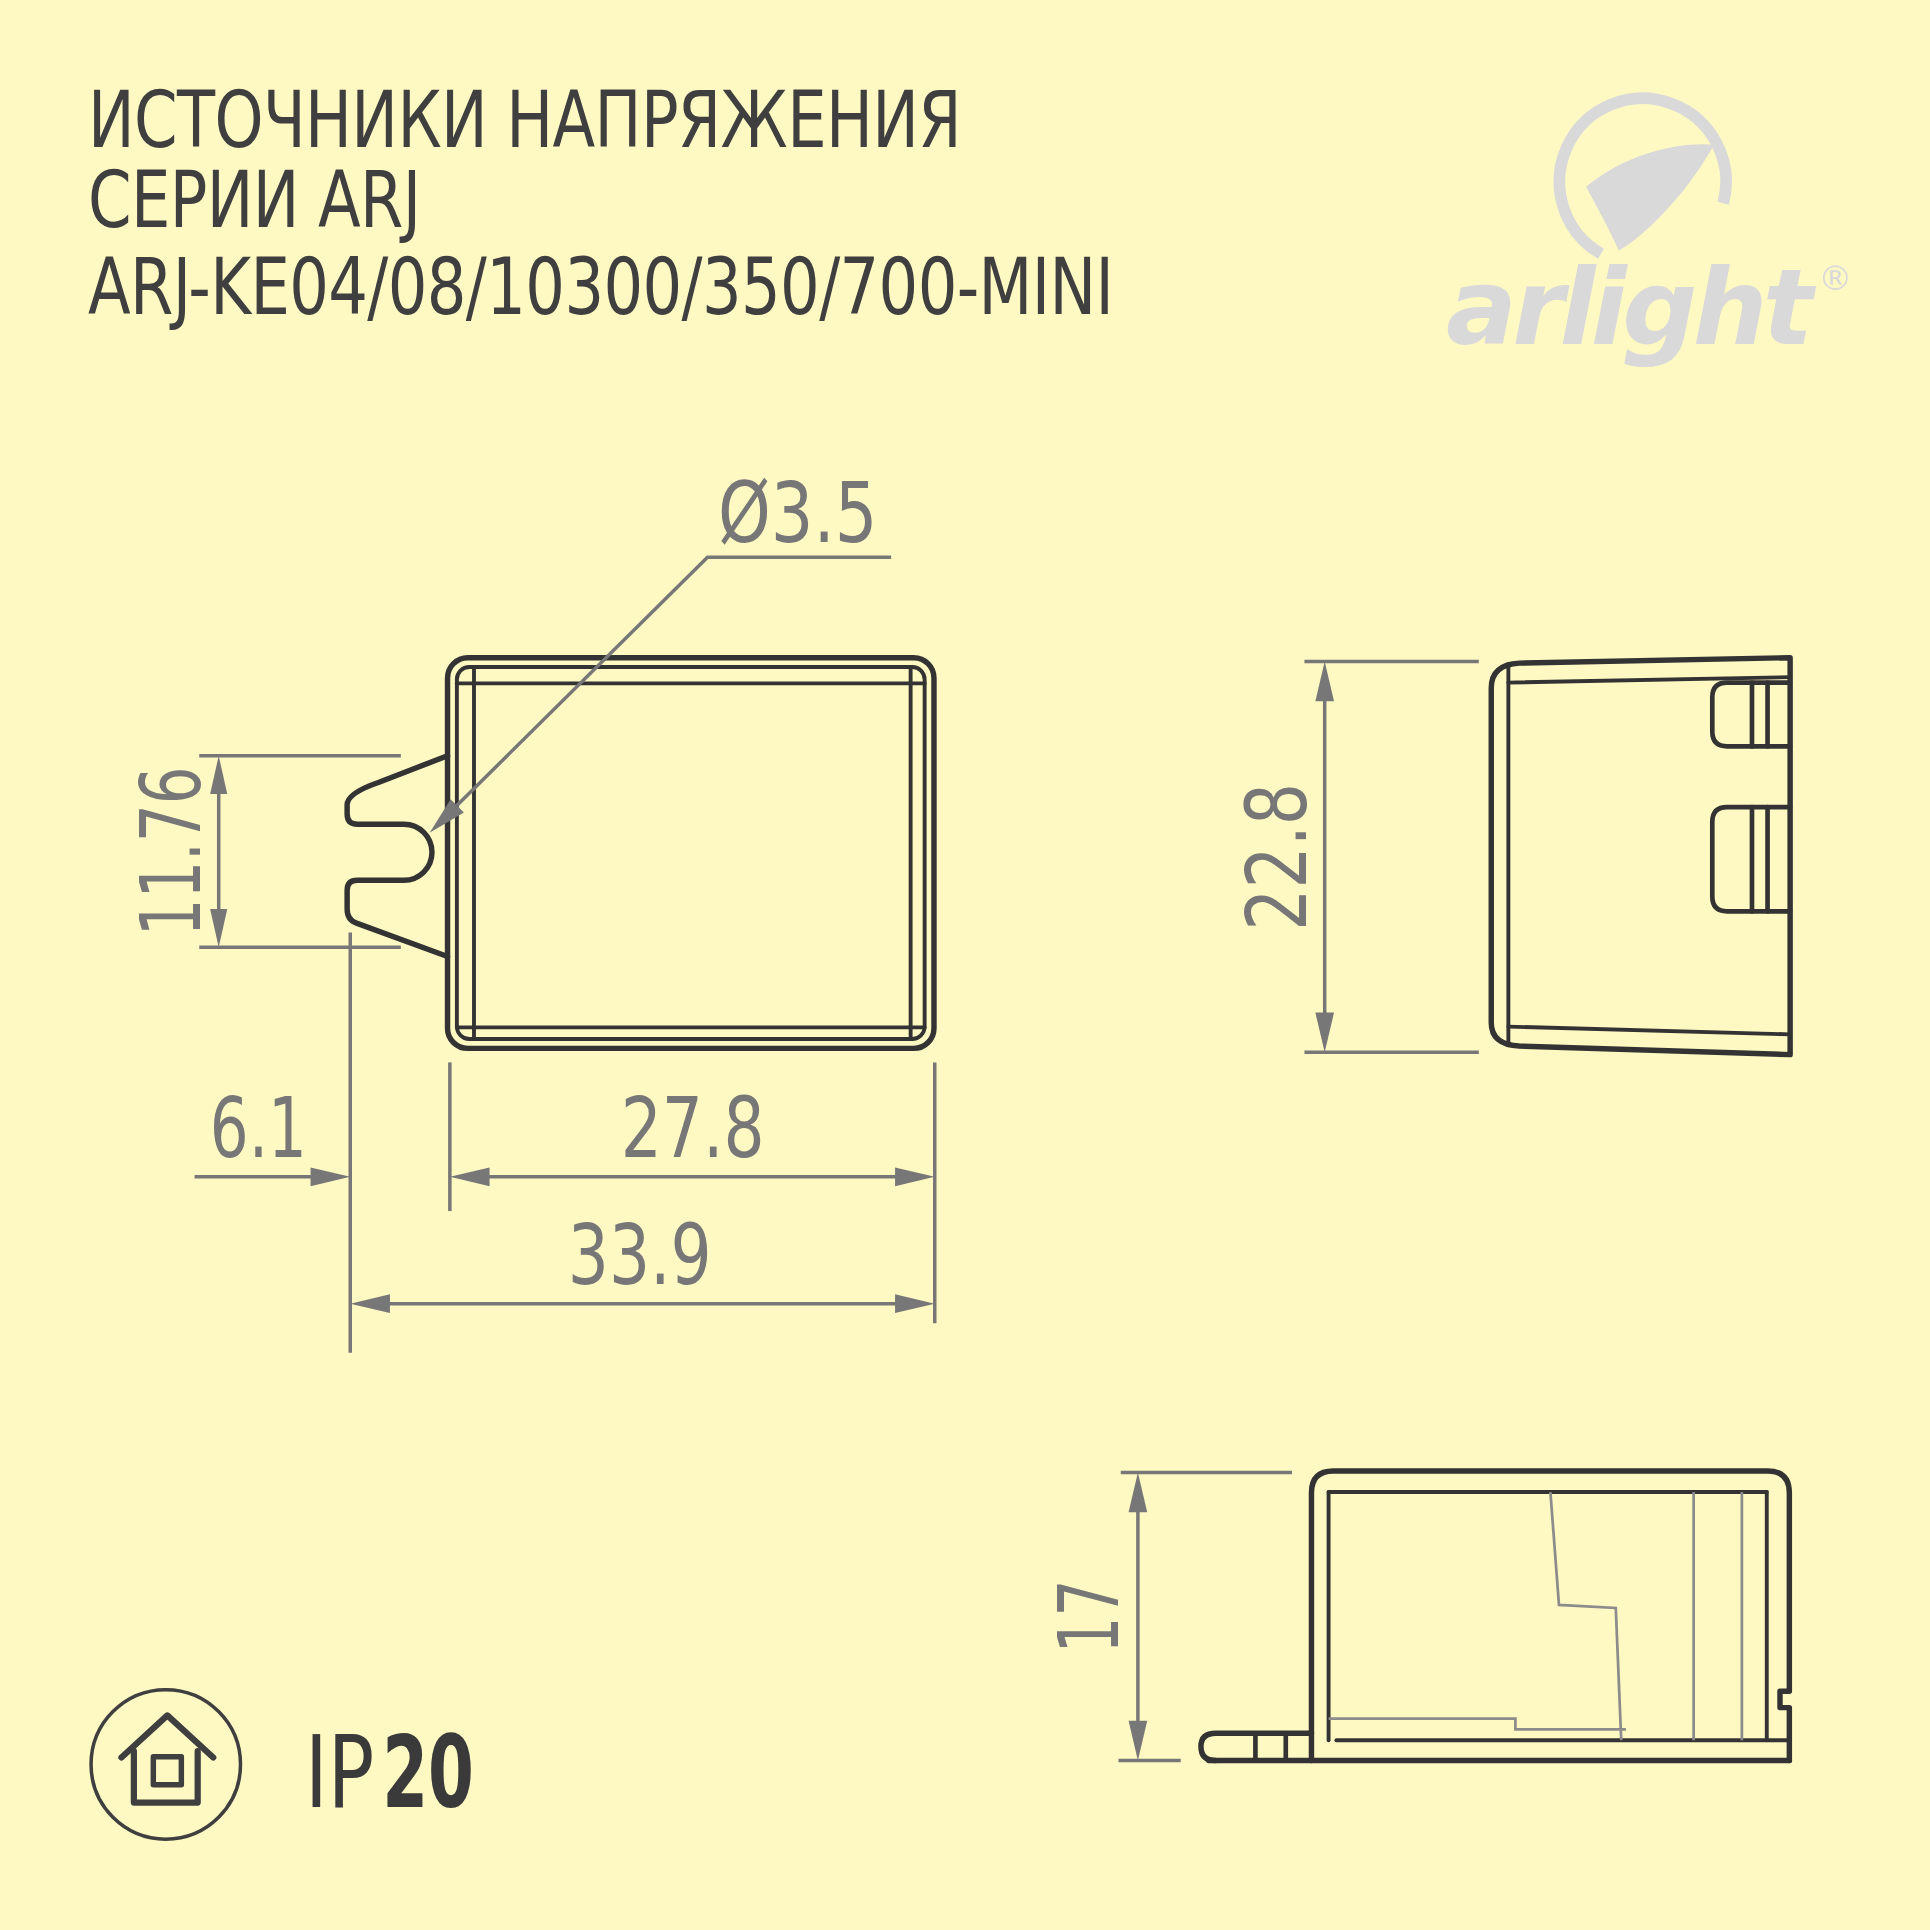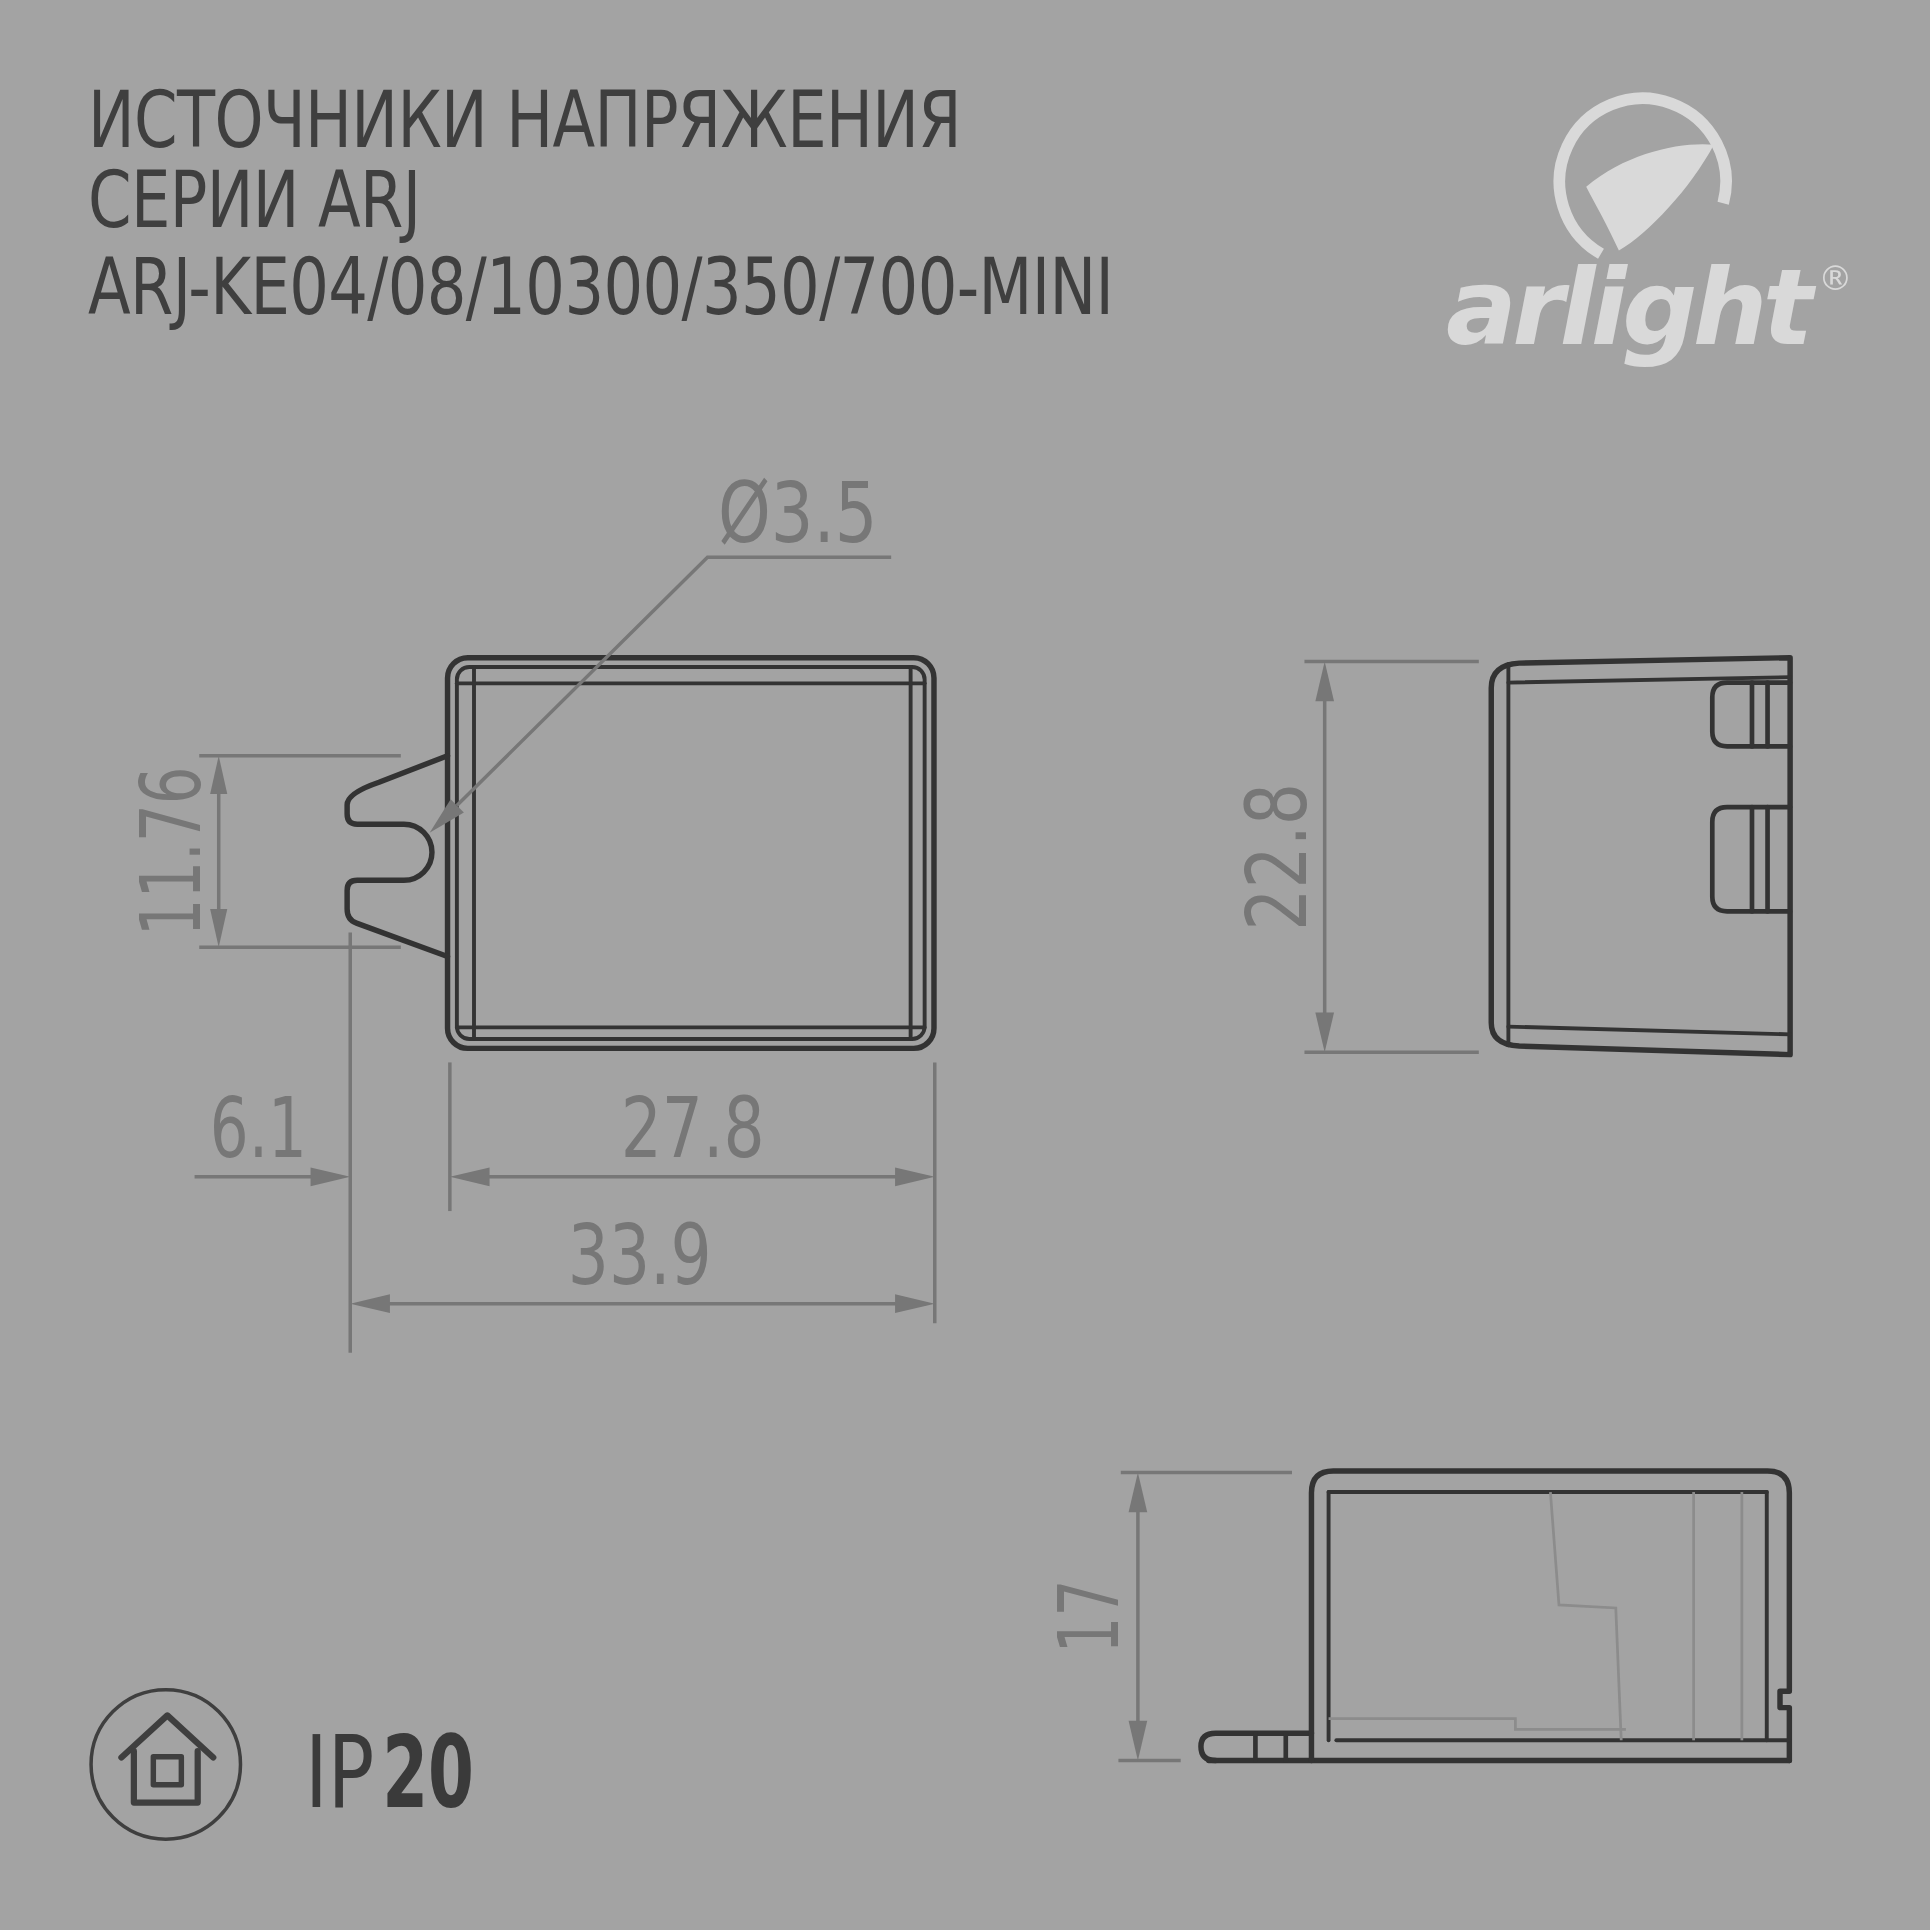--- a/index.html
+++ b/index.html
@@ -1,16 +1,16 @@
 <!DOCTYPE html>
 <html style="font-size:12.5px"><head>
 <meta charset="utf-8">
 <style>
   html,body{margin:0;padding:0;background:#ffffff;}
-  #canvas{position:relative;width:1931px;height:1931px;background:#a3a3a3;overflow:hidden;
+  #canvas{position:relative;width:1931px;height:1931px;background:#fef9c3;overflow:hidden;
           font-family:"DejaVu Sans","Liberation Sans",sans-serif;}
   .title-line{position:absolute;left:88px;white-space:nowrap;font-size:78px;line-height:78px;
               color:#3f3f3f;font-weight:400;transform:scaleX(0.80);transform-origin:left top;
               letter-spacing:-0.8px;}
   #title-l1{top:81px;}
   #title-l2{top:161px;}
   #title-l3{top:248px;}
   svg{position:absolute;left:0;top:0;}
   svg text{font-family:"DejaVu Sans","Liberation Sans",sans-serif;}
   .dimtxt{fill:#777777;font-size:108px;}

